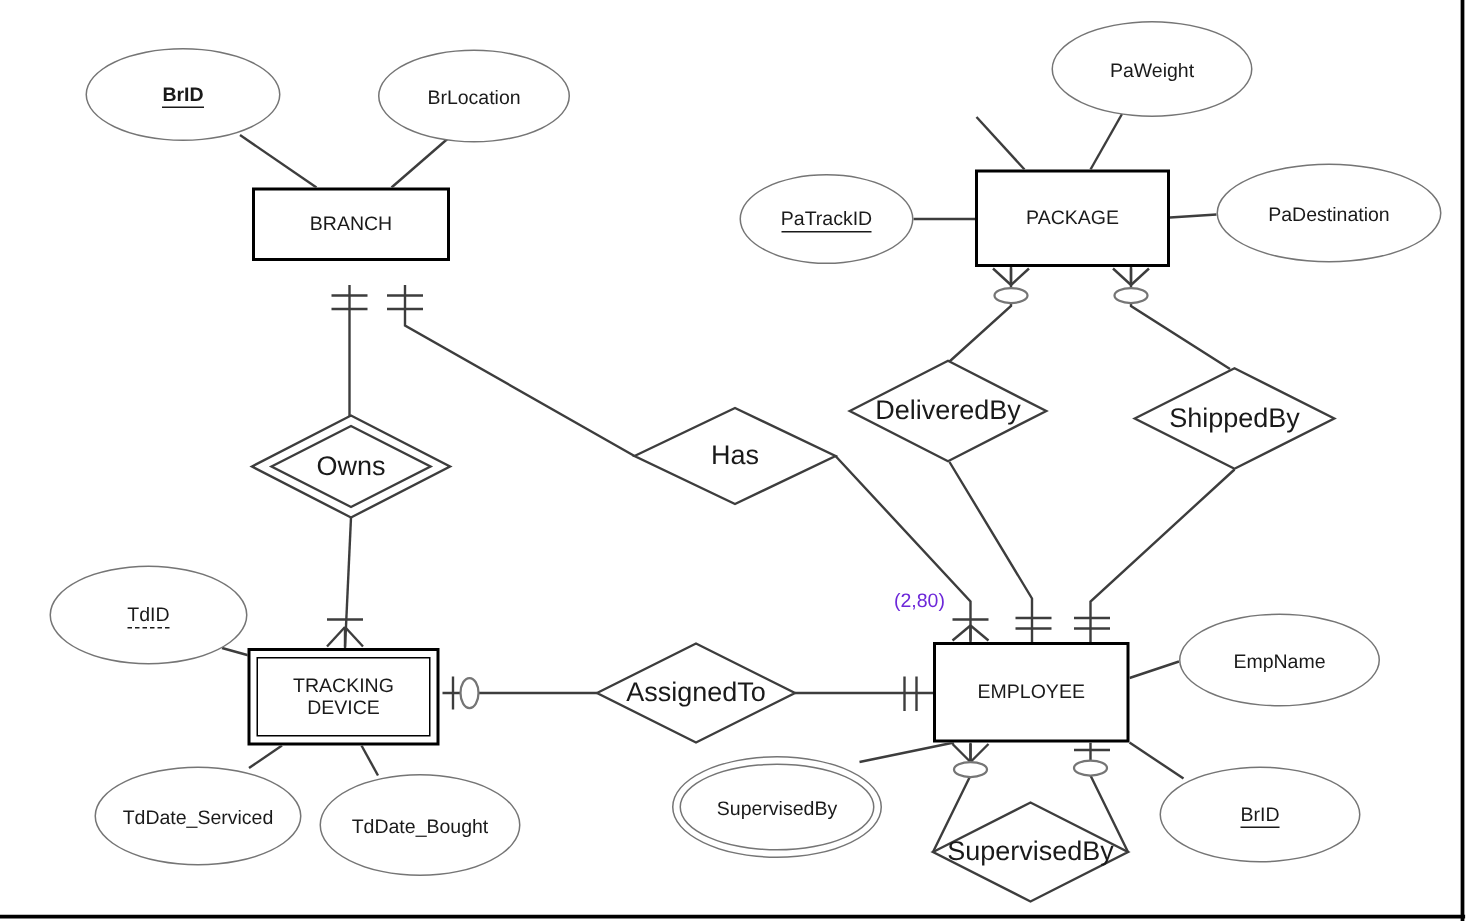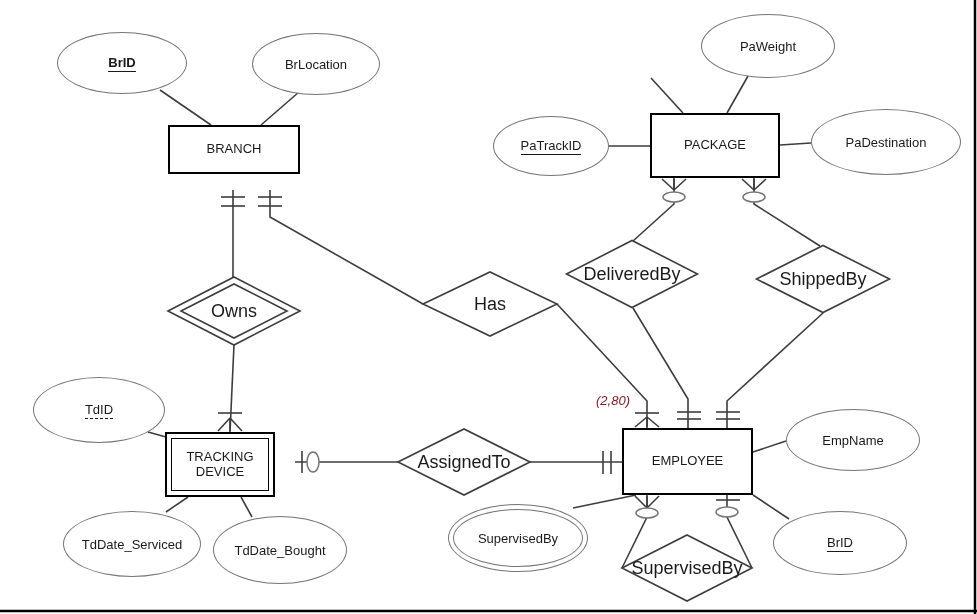--- a/index.html
+++ b/index.html
@@ -26,21 +26,21 @@
     position:absolute;left:4px;top:4px;right:4px;bottom:4px;border:1.5px solid #757575;
     border-radius:50%;display:flex;align-items:center;justify-content:center;
   }
   .u-solid{border-bottom:1.2px solid #1a1a1a;padding-bottom:1px;}
   .u-dashed{border-bottom:1.2px dashed #1a1a1a;padding-bottom:1px;}
   .dlabel{
     position:absolute;transform:translate(-50%,-50%);font-size:18px;white-space:nowrap;
     background:transparent;
   }
   .clabel{
-    position:absolute;transform:translate(-50%,-50%);font-size:13px;white-space:nowrap;color:#7f1d1d;font-style:italic;
+    position:absolute;transform:translate(-50%,-50%);font-size:13px;white-space:nowrap;color:#6d28d9;
   }
 </style>
 </head>
 <body>
 
 <div id="canvas">
   <svg id="links" width="977" height="614" viewBox="0 0 977 614">
       <polyline points="160,90 211,125" fill="none" stroke="#3d3d3d" stroke-width="1.6"></polyline>
       <polyline points="299,92 261,125" fill="none" stroke="#3d3d3d" stroke-width="1.6"></polyline>
       <polyline points="651,78 683,113" fill="none" stroke="#3d3d3d" stroke-width="1.6"></polyline>
@@ -150,21 +150,21 @@
     <div class="dlabel" style="left: 632px; top: 274px;">DeliveredBy</div>
     <div class="dlabel" style="left: 823px; top: 279px;">ShippedBy</div>
     <div class="dlabel" style="left: 464px; top: 462px; text-align: center;">AssignedTo</div>
     <div class="dlabel" style="left: 687px; top: 568px;">SupervisedBy</div>
     <div class="entity" style="left: 168px; top: 125px; width: 132px; height: 49px;">
       <span>BRANCH</span>
     </div>
     <div class="entity" style="left: 650px; top: 113px; width: 130px; height: 65px;">
       <span>PACKAGE</span>
     </div>
-    <div class="entity" style="left: 165px; top: 432px; width: 110px; height: 65px;">
+    <div class="entity" style="left: 165px; top: 432px; width: 128px; height: 65px;">
       <div class="inner">
         <span>TRACKING DEVICE</span>
       </div>
     </div>
     <div class="entity" style="left: 622px; top: 428px; width: 131px; height: 67px;">
       <span>EMPLOYEE</span>
     </div>
     <div class="attr" style="left: 57px; top: 32px; width: 130px; height: 62px; font-weight: bold;">
       <span class="u-solid">BrID</span>
     </div>

